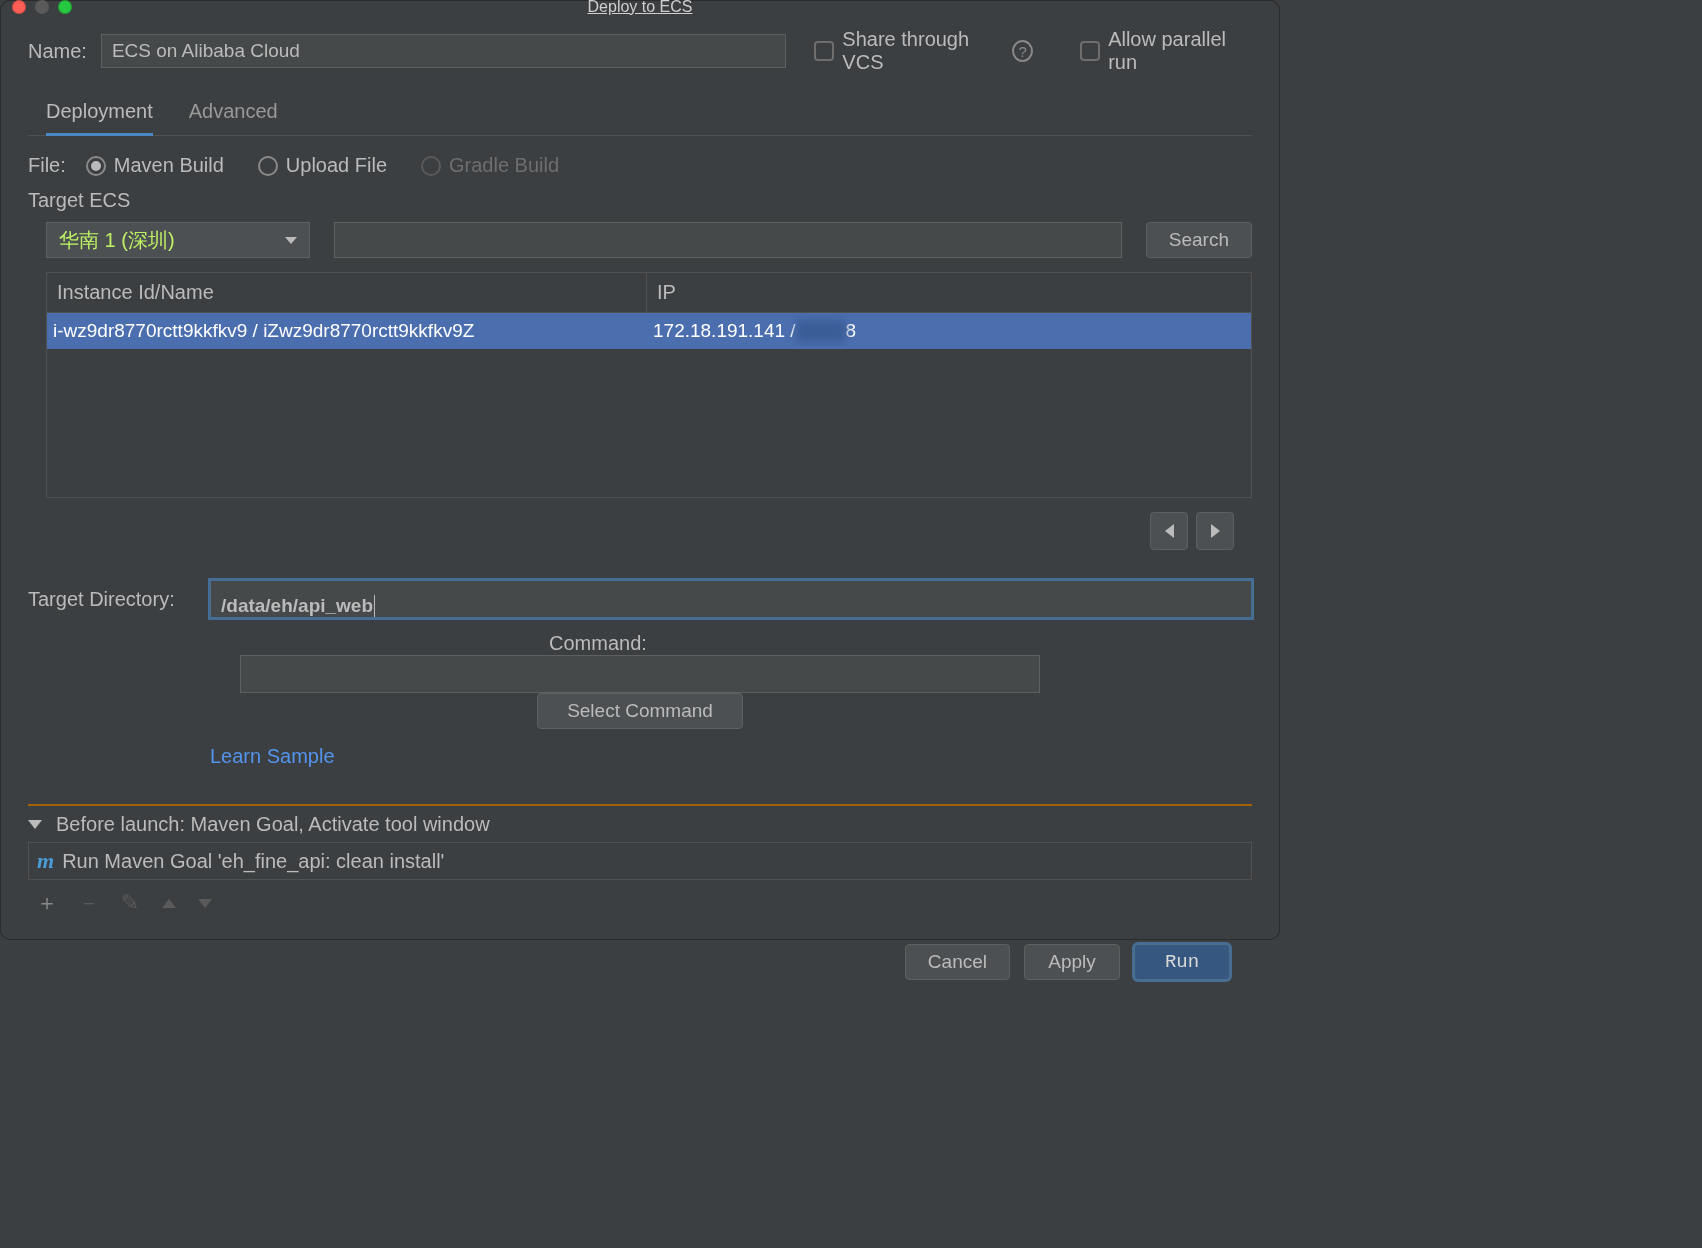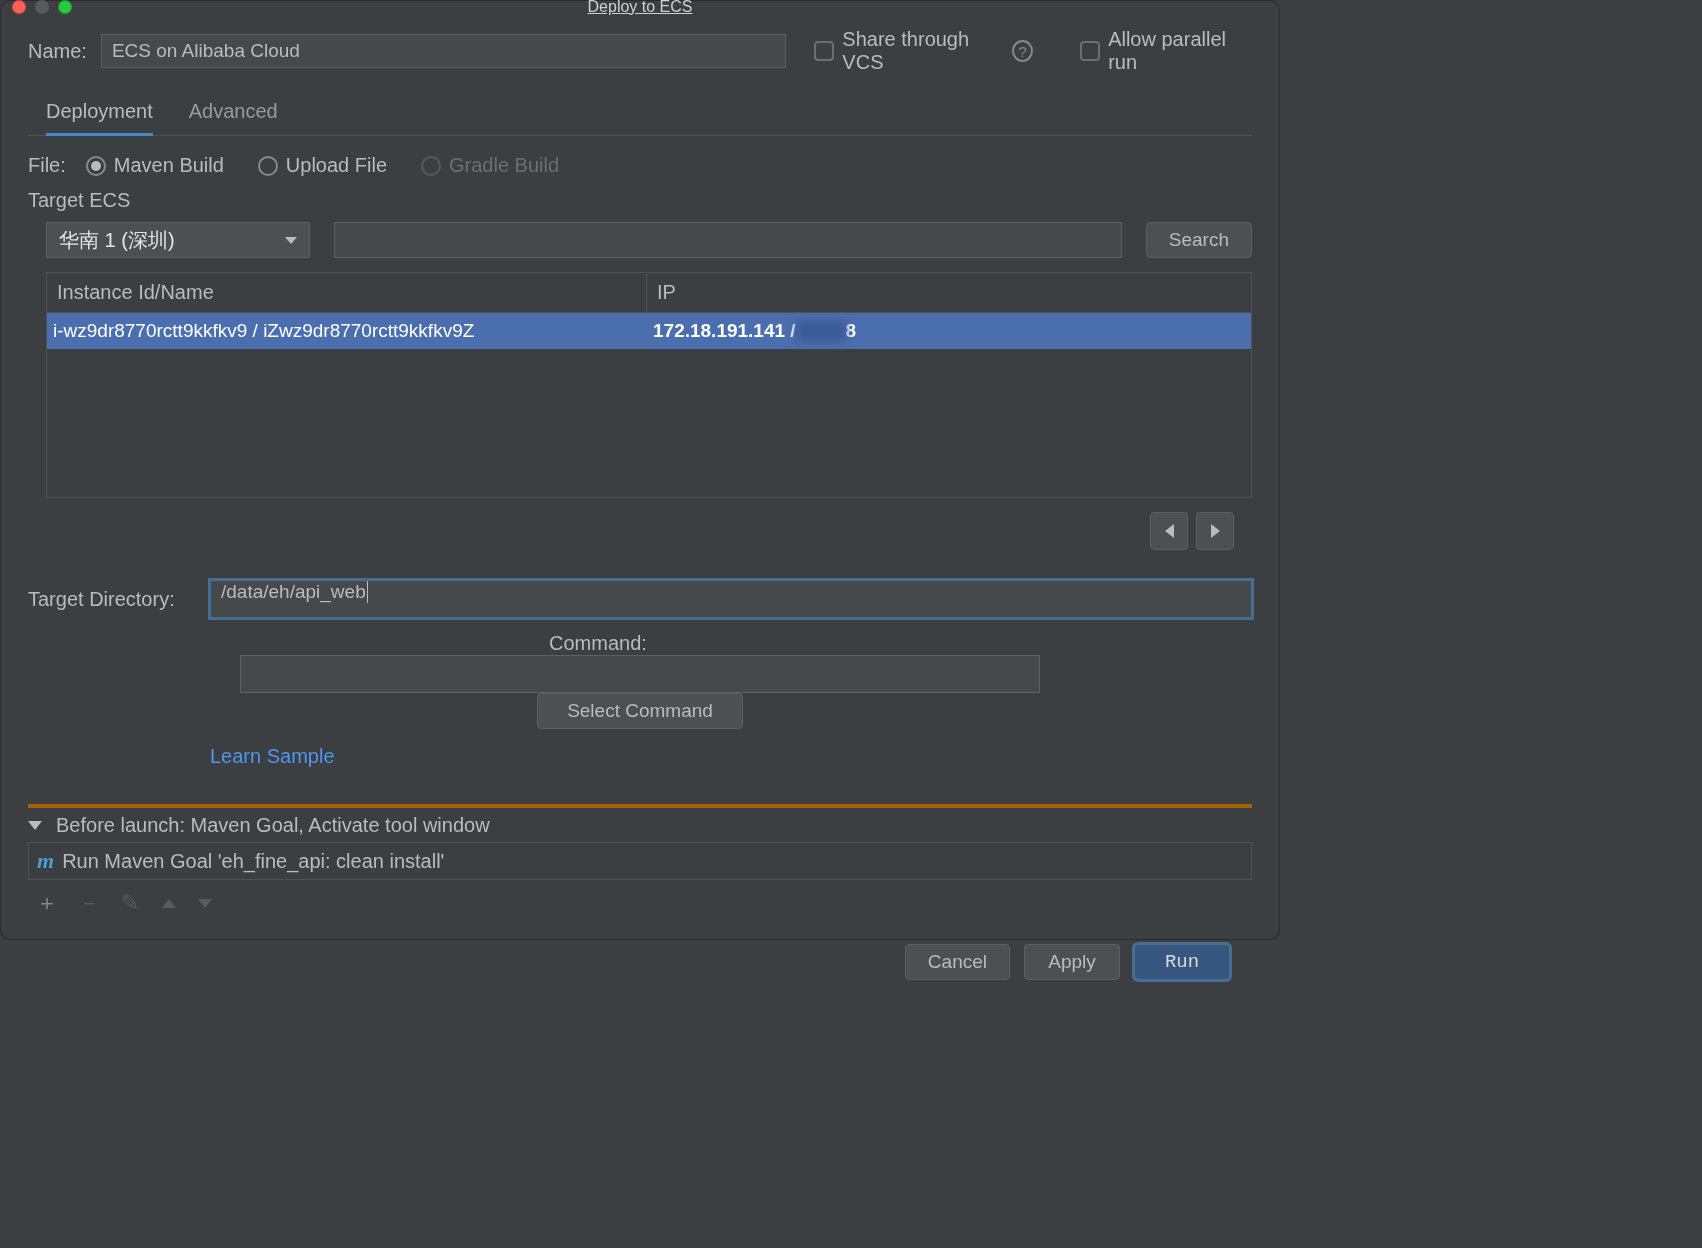--- a/index.html
+++ b/index.html
@@ -105,21 +105,21 @@
   }
   .radio .inner { width: 10px; height: 10px; border-radius: 50%; background: #bbbbbb; }
   .radio-wrap { display: flex; align-items: center; color: #bbbbbb; cursor: pointer; margin-right: 20px; }
   .radio-wrap.disabled { color: #6e6e6e; }
   .radio-wrap.disabled .radio { border-color:#5a5a5a; }
   .section-label { margin-top: 12px; margin-bottom: 10px; display:block; }
   .region-row { display:flex; gap:24px; align-items:center; padding-left: 18px; }
   .select {
     width: 264px; height: 36px; background:#4c5052;
     border:1px solid #5e6060; display:flex; align-items:center;
-    justify-content:space-between; padding:0 12px; color:#e5e5e5;
+    justify-content:space-between; padding:0 12px; color:#bef264;
     cursor:pointer;
   }
   .chev { width:0;height:0;border-left:6px solid transparent;border-right:6px solid transparent;border-top:7px solid #bbbbbb; }
   .search-input { flex:1; height:36px; background:#45494a; border:1px solid #5e6060; }
   .btn {
     height: 36px; padding: 0 22px; background:#4c5052;
     border:1px solid #5e6060; color:#bbbbbb; cursor:pointer;
     border-radius:4px; font-size:19px; display:inline-flex;
     align-items:center; justify-content:center;
   }
@@ -133,42 +133,42 @@
     display:flex; flex-direction:column;
   }
   .thead { display:flex; background:#3c3f41; border-bottom:1px solid #515151; }
   .th { padding:8px 10px; color:#bbbbbb; }
   .col1 { width: 600px; border-right:1px solid #515151; }
   .col2 { flex:1; }
   .trow { display:flex; height:36px; align-items:center; }
   .trow.sel { background:#4b6eaf; color:#ffffff; }
   .td { padding: 0 6px; font-size:19px; }
   .td.col1 { border-right:none; }
-  .ip-wrap { display:flex; align-items:flex-end; gap:0;font-weight:bold; }
+  .ip-wrap { display:flex; align-items:flex-end; gap:0; }
   .blur { filter: blur(4px); background:#3a5d97; color:#3a5d97; padding:0 2px; }
   .nav-btns { display:flex; gap:8px; justify-content:flex-end; margin:14px 18px 0 0; }
   .sqbtn {
     width:38px; height:38px; background:#4c5052; border:1px solid #5e6060;
     border-radius:4px; display:flex; align-items:center; justify-content:center;
     cursor:pointer;
   }
   .arrow-l, .arrow-r { width:0;height:0;border-top:7px solid transparent;border-bottom:7px solid transparent; }
   .arrow-l { border-right:9px solid #bbbbbb; }
   .arrow-r { border-left:9px solid #bbbbbb; }
   .form-row { display:flex; align-items:center; gap:0; margin-top:22px; }
   .form-label { width: 182px; color:#bbbbbb; }
   .text-field {
     flex:1; height:38px; background:#45494a; border:1px solid #5e6060;
     color:#bbbbbb; padding:0 10px; font-size:19px; outline:none;
   }
   .text-field.focused { box-shadow: 0 0 0 2px #466d94; border-color:#466d94; }
   .cmd-input { width: 800px; flex:none; }
   .link { color:#5394ec; cursor:pointer; margin-left:182px; display:inline-block; margin-top:16px; }
   .before-launch {
-    margin-top: 36px; border-top:4px solid #a16207; padding-top:0;
+    margin-top: 36px; border-top:2px solid #a16207; padding-top:0;
     display:flex; align-items:center; gap:10px; cursor:pointer;
     height:38px;
   }
   .tri-down { width:0;height:0;border-left:7px solid transparent;border-right:7px solid transparent;border-top:9px solid #bbbbbb; margin-right:4px;}
   .launch-list {
     border:1px solid #515151; background:#3c3f41; height:38px;
     display:flex; align-items:center; padding:0 8px; gap:8px;
   }
   .m-icon { color:#4a9cd6; font-weight:bold; font-style:italic; font-size:22px; font-family: Georgia, serif;}
   .toolbar {
@@ -275,21 +275,21 @@
       <div class="sqbtn">
           <span class="arrow-l"></span>
         </div>
       <div class="sqbtn">
           <span class="arrow-r"></span>
         </div>
     </div>
 
     <div class="form-row" style="margin-top:30px;">
       <span class="form-label">Target Directory:</span>
-      <div class="text-field focused" style="display:flex;align-items:flex-start;">
+      <div class="text-field focused" style="display:flex;align-items:flex-end;font-weight:bold;">
         <span>/data/eh/api_web</span>
           <span class="caret"></span>
       </div>
     </div>
 
     <div class="form-row" style="margin-top:14px;flex-direction:column;">
       <span class="form-label">Command:</span>
       <input class="text-field cmd-input" value="" style="">
       <div style="width:24px"></div>
       <button class="btn" style="flex:none;min-width:206px;">Select Command</button>

